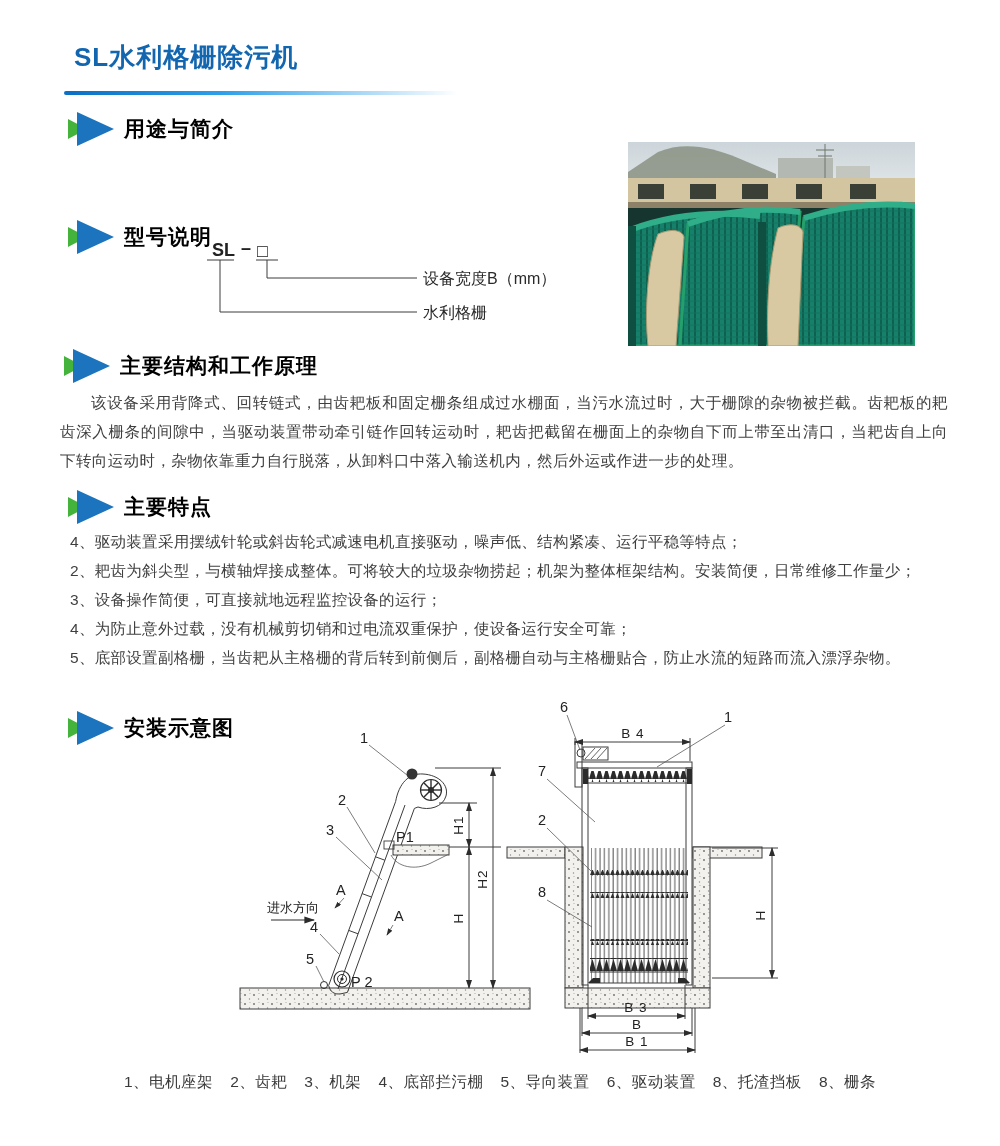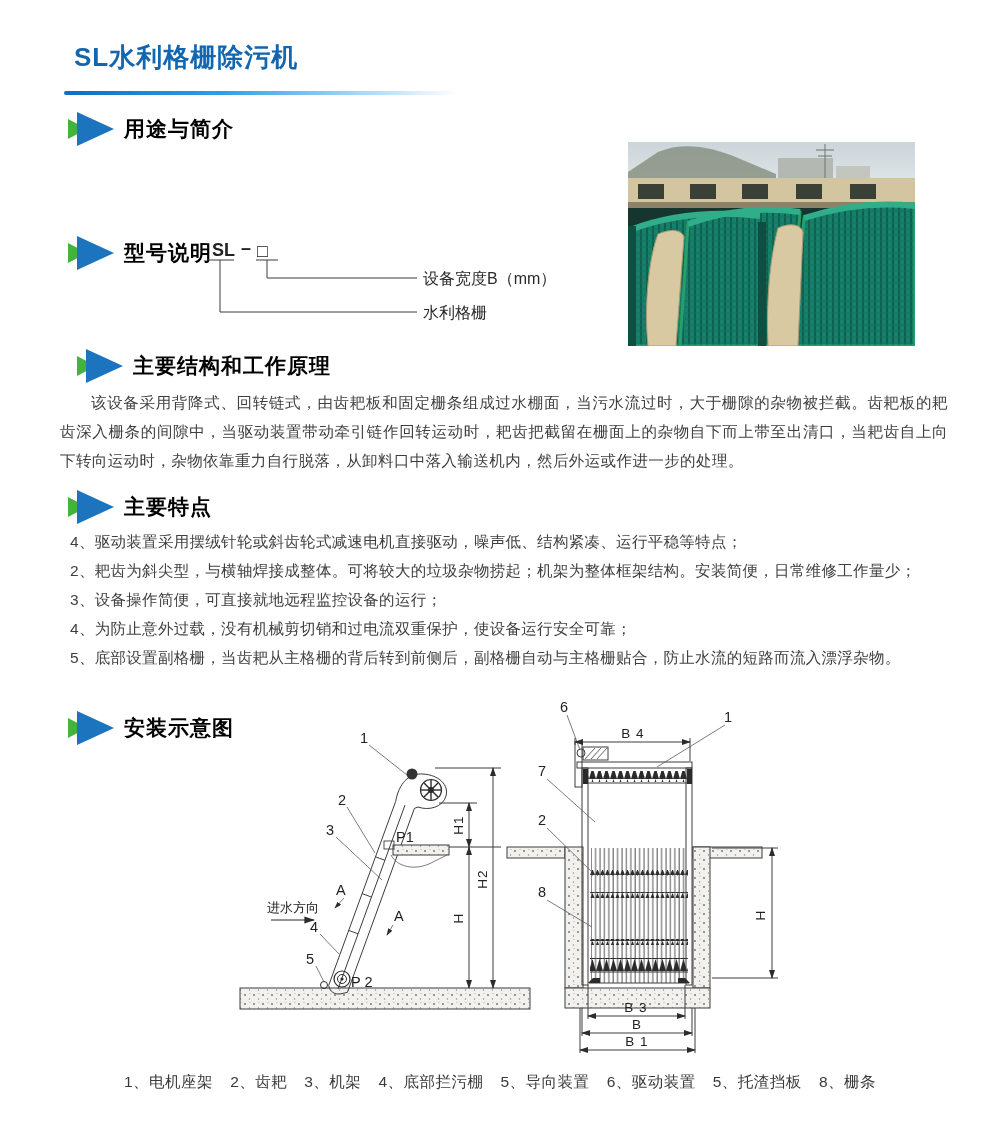--- a/index.html
+++ b/index.html
@@ -52,29 +52,29 @@
   <div class="title-underline"></div>
 
   <div class="sec-header" style="left:68px;top:112px;">
     <svg class="arrow" viewBox="0 0 46 34">
       <polygon points="0,7 19,17 0,27" fill="#43b33c"></polygon>
       <polygon points="9,0 46,17 9,34" fill="#1b74bd"></polygon>
     </svg>
     <span class="sec-title">用途与简介</span>
   </div>
 
-  <div class="sec-header" style="left:68px;top:236px;">
+  <div class="sec-header" style="left:68px;top:220px;">
     <svg class="arrow" viewBox="0 0 46 34">
       <polygon points="0,7 19,17 0,27" fill="#43b33c"></polygon>
       <polygon points="9,0 46,17 9,34" fill="#1b74bd"></polygon>
     </svg>
     <span class="sec-title">型号说明</span>
   </div>
 
-  <div class="sec-header" style="left:77px;top:349px;text-align:right;">
+  <div class="sec-header" style="left:64px;top:349px;text-align:right;">
     <svg class="arrow" viewBox="0 0 46 34">
       <polygon points="0,7 19,17 0,27" fill="#43b33c"></polygon>
       <polygon points="9,0 46,17 9,34" fill="#1b74bd"></polygon>
     </svg>
     <span class="sec-title">主要结构和工作原理</span>
   </div>
 
   <div class="sec-header" style="left:68px;top:490px;">
     <svg class="arrow" viewBox="0 0 46 34">
       <polygon points="0,7 19,17 0,27" fill="#43b33c"></polygon>
@@ -347,17 +347,17 @@
     </g>
   </svg>
 
   <div class="legend">
     <span>1、电机座架</span>
     <span>2、齿耙</span>
     <span>3、机架</span>
     <span>4、底部拦污棚</span>
     <span>5、导向装置</span>
     <span>6、驱动装置</span>
-    <span>5、托渣挡板</span>
+    <span>8、托渣挡板</span>
     <span>8、栅条</span>
   </div>
 
 </div>
 
 </body></html>

